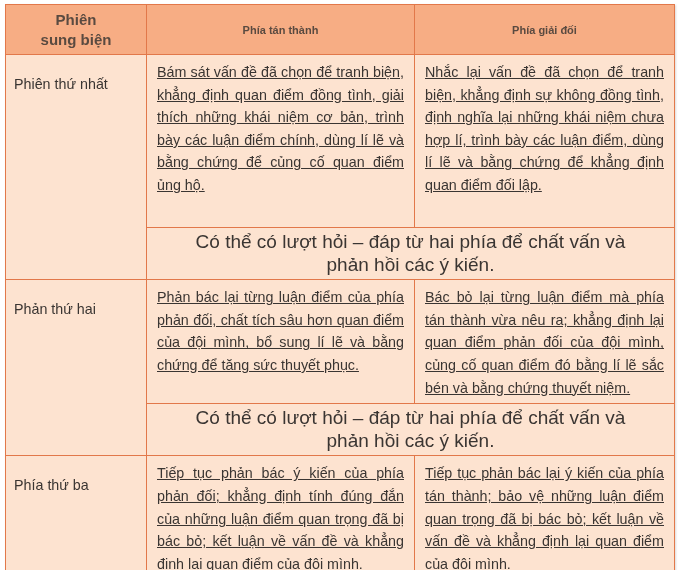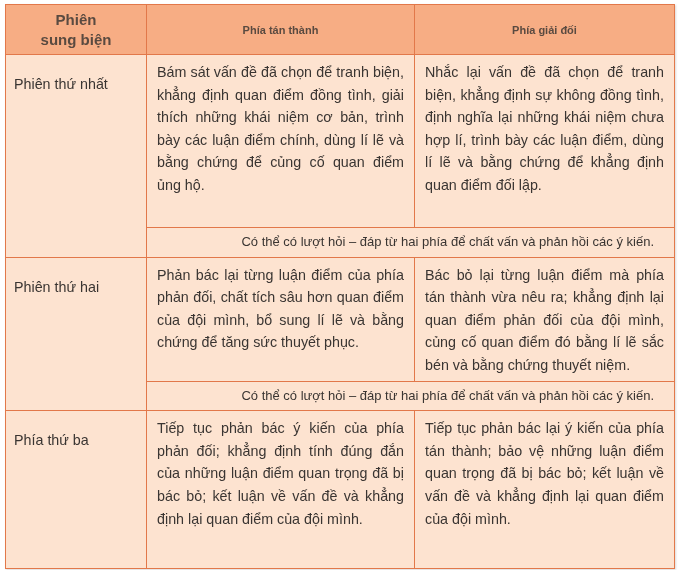--- a/index.html
+++ b/index.html
@@ -26,22 +26,22 @@
     color: #5a4a40;
     font-weight: bold;
     vertical-align: middle;
     text-align: center;
     font-size: 11px;
     line-height: 20px;
     height: 47px;
   }
   th.col-session { font-size: 15px; }
   td.session { padding: 18px 8px; }
-  td.content { padding: 6px 10px 4px 10px; text-align: justify; }
-  td.shared { padding: 3px 20px; text-align: right; font-size: 13px; }
+  td.content { padding: 6px 10px 4px 10px; text-align: justify; text-decoration: underline; }
+  td.shared { padding: 3px 26px; text-align: center; font-size: 19px; }
   col.c1 { width: 141px; }
   col.c2 { width: 268px; }
   col.c3 { width: 260px; }
   .watermark {
     position: absolute; pointer-events: none;
   }
 </style>
 </head>
 <body>
 
@@ -74,21 +74,21 @@
       <tr style="height:173px;">
         <td class="session" rowspan="2">Phiên thứ nhất</td>
         <td class="content">Bám sát vấn đề đã chọn để tranh biện, khẳng định quan điểm đồng tình, giải thích những khái niệm cơ bản, trình bày các luận điểm chính, dùng lí lẽ và bằng chứng để củng cố quan điểm ủng hộ.</td>
         <td class="content">Nhắc lại vấn đề đã chọn để tranh biện, khẳng định sự không đồng tình, định nghĩa lại những khái niệm chưa hợp lí, trình bày các luận điểm, dùng lí lẽ và bằng chứng để khẳng định quan điểm đối lập.</td>
       </tr>
       <tr style="height:28px;">
         <td class="shared" colspan="2">Có thể có lượt hỏi – đáp từ hai phía để chất vấn và phản hồi các ý kiến.</td>
       </tr>
 
       <tr style="height:122px;">
-        <td class="session" rowspan="2">Phiên thứ hai</td>
+        <td class="session" rowspan="2">Phản thứ hai</td>
         <td class="content">Phản bác lại từng luận điểm của phía phản đối, chất tích sâu hơn quan điểm của đội mình, bổ sung lí lẽ và bằng chứng để tăng sức thuyết phục.</td>
         <td class="content">Bác bỏ lại từng luận điểm mà phía tán thành vừa nêu ra; khẳng định lại quan điểm phản đối của đội mình, củng cố quan điểm đó bằng lí lẽ sắc bén và bằng chứng thuyết niệm.</td>
       </tr>
       <tr style="height:29px;">
         <td class="shared" colspan="2">Có thể có lượt hỏi – đáp từ hai phía để chất vấn và phản hồi các ý kiến.</td>
       </tr>
 
       <tr style="height:158px;">
         <td class="session">Phía thứ ba</td>
         <td class="content">Tiếp tục phản bác ý kiến của phía phản đối; khẳng định tính đúng đắn của những luận điểm quan trọng đã bị bác bỏ; kết luận về vấn đề và khẳng định lại quan điểm của đội mình.</td>

